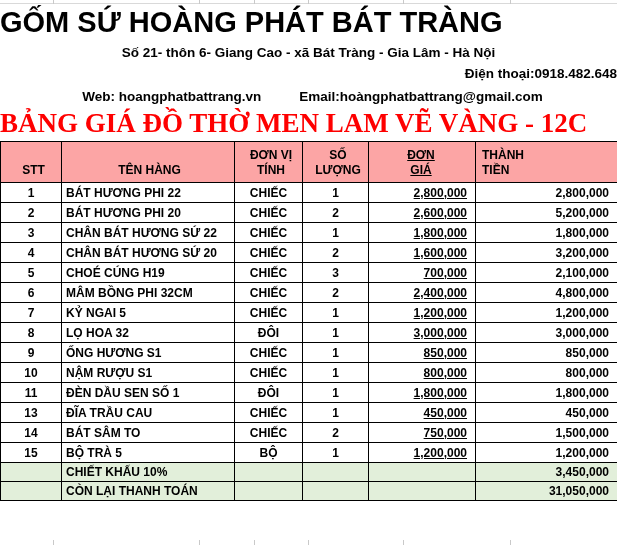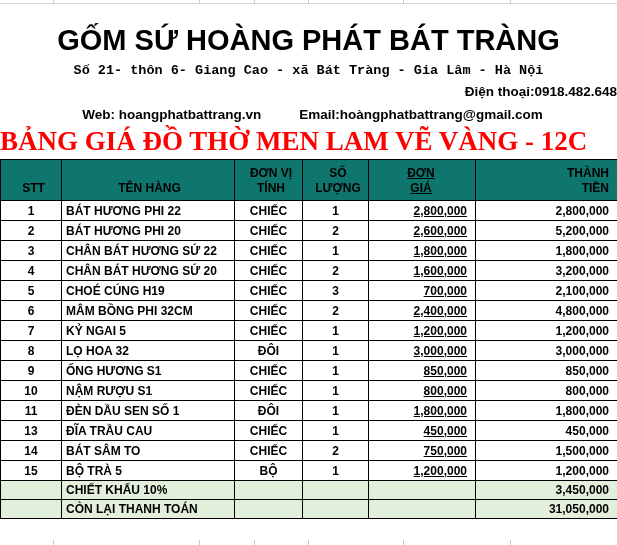--- a/index.html
+++ b/index.html
@@ -7,38 +7,38 @@
   .page {
     position:relative; width:617px; height:545px; background:#ffffff;
     font-family:"Liberation Sans","DejaVu Sans",sans-serif; overflow:hidden;
   }
   
   .grid-hline { position:absolute; left:0; top:3px; width:617px; height:1px; background:#d9d9d9; }
   .grid-stub { position:absolute; width:1px; height:4px; top:0; background:#c9c9c9; }
   .grid-stub.bottom { top:540px; height:5px; }
 
   .company-name {
-    margin-top:24px; text-align:center; font-weight:bold; font-size:29px; line-height:32px; color:#000;
-  }
-  .company-address { margin-top:7px; text-align:center; font-weight:bold; font-size:13.5px; line-height:16px;font-family:Liberation Mono, monospace; }
+    margin-top:6px; font-weight:bold; font-size:29px; line-height:32px; color:#000;
+  }
+  .company-address { margin-top:7px; text-align:center; font-weight:bold; font-size:13.5px; line-height:16px; }
   .company-phone   { margin-top:5px; text-align:right; font-weight:bold; font-size:13.5px; line-height:16px; }
   .company-contact { margin-top:7px; display:flex; justify-content:center; gap:38px; font-weight:bold; font-size:13.5px; line-height:16px;padding-left:8px; }
 
   .sheet-title {
     margin-top:3px; color:#fe0000; font-weight:bold;
     font-family:"Liberation Serif","DejaVu Serif",serif; font-size:27px; line-height:30px;
     white-space:nowrap;
   }
 
   table.price { border-collapse:collapse; table-layout:fixed; width:617px; margin-top:3px; }
   .price th, .price td {
     border:1px solid #000; font-weight:bold; font-size:12px; color:#000; overflow:hidden;
   }
   .price th {
-    background:#0f766e; text-align:center; vertical-align:bottom;
+    background:#fca5a5; text-align:center; vertical-align:bottom;
     white-space:pre-line; line-height:15px; height:41px; padding:2px 1px 4px 6px;
   }
   .price tbody td { height:20px; padding:0 3px; white-space:nowrap; vertical-align:middle; }
   .price tfoot td { height:19px; padding:0 3px; background:#e2efda; white-space:nowrap; vertical-align:middle; }
   .c-stt  { text-align:center; }
   .c-name { text-align:left; padding-left:4px !important; }
   .c-unit { text-align:center; }
   .c-qty  { text-align:center; }
   .c-price{ text-align:right; padding-right:8px !important;text-decoration:underline; }
   .c-total{ text-align:right; padding-right:8px !important; }
@@ -78,21 +78,21 @@
     <thead>
       <tr>
         <th class="c-stt">STT</th>
         <th class="c-name" style="text-align:center">TÊN HÀNG</th>
         <th class="c-unit">ĐƠN VỊ
 TÍNH</th>
         <th class="c-qty">SỐ
 LƯỢNG</th>
         <th class="c-price" style="text-align:center">ĐƠN
 GIÁ</th>
-        <th class="c-total" style="text-align:right">THÀNH
+        <th class="c-total" style="text-align:left">THÀNH
 TIỀN</th>
       </tr>
     </thead>
     <tbody>
       <tr>
         <td class="c-stt">1</td>
         <td class="c-name">BÁT HƯƠNG PHI 22</td>
         <td class="c-unit">CHIẾC</td>
         <td class="c-qty">1</td>
         <td class="c-price">2,800,000</td>

